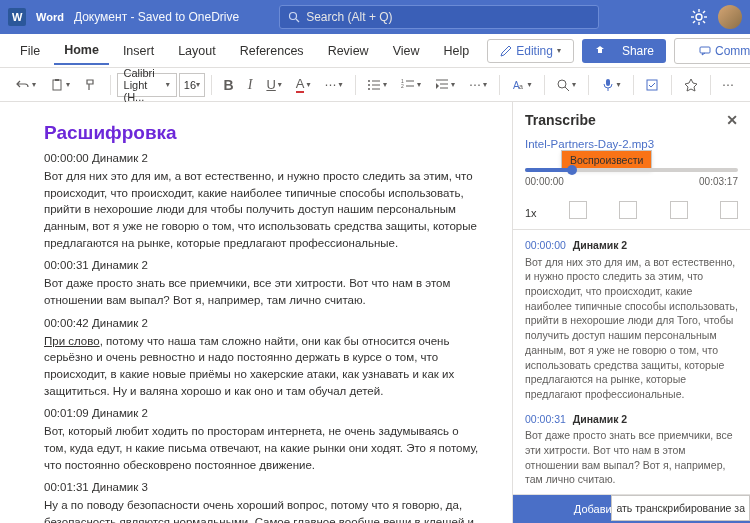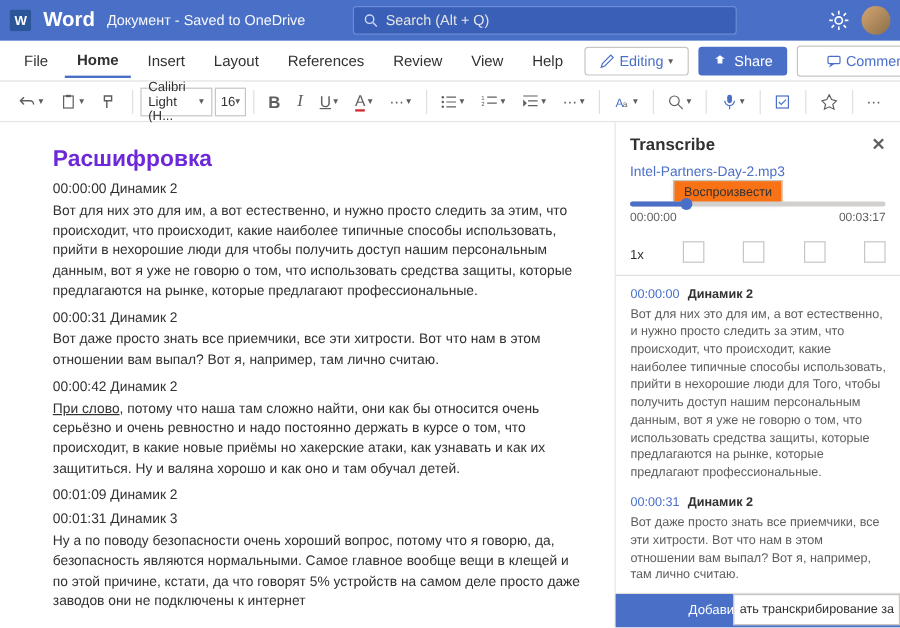--- a/index.html
+++ b/index.html
@@ -1,31 +1,31 @@
 <!DOCTYPE html>
 <html><head>
 <meta charset="utf-8">
 <style>
 *{box-sizing:border-box;margin:0;padding:0;font-family:"Segoe UI",Arial,sans-serif}
 body{width:750px;height:523px;overflow:hidden;background:#fff;font-size:12px;color:#323130}
 .titlebar{height:34px;background:#4a6fc7;display:flex;align-items:center;color:#fff;padding:0 8px;gap:10px}
 .app-icon{width:18px;height:18px;display:flex;align-items:center;justify-content:center}
-.app-name{font-weight:600;font-size:17px}
+.app-name{font-weight:600;font-size:11px}
 .doc-title{font-size:12px;opacity:.95}
 .search-box{flex:1;max-width:320px;height:24px;background:#3a5fb7;border:1px solid #6b8bd6;border-radius:3px;display:flex;align-items:center;padding:0 8px;color:#e5e5e5;margin-left:30px}
 .search-box .si{margin-right:6px}
 .tb-right{margin-left:auto;display:flex;align-items:center;gap:10px}
 .gear{width:18px;height:18px}
 .avatar{width:24px;height:24px;border-radius:50%;background:linear-gradient(135deg,#d4a574,#8b6f47)}
 .ribbon-tabs{height:34px;display:flex;align-items:center;padding:0 10px;gap:4px;border-bottom:1px solid #e1dfdd;background:#fff}
 .rtab{padding:6px 10px;font-size:12.5px;color:#323130;cursor:pointer}
 .rtab.active{border-bottom:2px solid #4a6fc7;font-weight:600}
 .rtab-spacer{flex:1}
 .editing-btn{display:flex;align-items:center;gap:4px;border:1px solid #c8c6c4;padding:4px 12px;border-radius:3px;color:#4a6fc7}
-.share-btn{background:#4a6fc7;color:#fff;padding:5px 12px;border-radius:3px;display:flex;align-items:center;gap:6px;font-size:12px}
+.share-btn{background:#4a6fc7;color:#fff;padding:5px 12px;border-radius:3px;display:flex;align-items:center;gap:16px;font-size:12px}
 .comments-btn{border:1px solid #c8c6c4;padding:5px 24px;border-radius:3px;display:flex;align-items:center;gap:4px;color:#4a6fc7}
 .toolbar{height:34px;display:flex;align-items:center;padding:0 10px;gap:2px;border-bottom:1px solid #e1dfdd}
 .tb-btn{padding:4px 6px;display:flex;align-items:center;gap:2px;color:#605e5c;cursor:pointer;border-radius:2px}
 .tb-sep{width:1px;height:20px;background:#e1dfdd;margin:0 4px}
 .font-sel{border:1px solid #c8c6c4;height:24px;padding:0 6px;font-size:11px;width:110px;display:flex;align-items:center;justify-content:space-between}
 .size-sel{border:1px solid #c8c6c4;height:24px;width:42px;padding:0 4px;font-size:11px;display:flex;align-items:center;justify-content:space-between}
 .chev{font-size:8px;color:#605e5c}
 .main{display:flex;height:421px}
 .doc-area{flex:1;overflow:hidden;background:#fff;padding:20px 0 0 44px;position:relative}
 .doc-area h2{color:#6d28d9;font-weight:700;font-size:19px;margin-bottom:6px}
@@ -249,20 +249,21 @@
   <div class="doc-area">
     <h2>Расшифровка</h2>
     <div id="doc-blocks">
         <div class="ts">00:00:00 Динамик 2</div>
         <div class="para">Вот для них это для им, а вот естественно, и нужно просто следить за этим, что происходит, что происходит, какие наиболее типичные способы использовать, прийти в нехорошие люди для чтобы получить доступ нашим персональным данным, вот я уже не говорю о том, что использовать средства защиты, которые предлагаются на рынке, которые предлагают профессиональные.</div>
         <div class="ts">00:00:31 Динамик 2</div>
         <div class="para">Вот даже просто знать все приемчики, все эти хитрости. Вот что нам в этом отношении вам выпал? Вот я, например, там лично считаю.</div>
         <div class="ts">00:00:42 Динамик 2</div>
         <div class="para"><u>При слово</u>, потому что наша там сложно найти, они как бы относится очень серьёзно и очень ревностно и надо постоянно держать в курсе о том, что происходит, в какие новые приёмы но хакерские атаки, как узнавать и как их защититься. Ну и валяна хорошо и как оно и там обучал детей.</div>
         <div class="ts">00:01:09 Динамик 2</div>
+        <div class="para">Вот, который любит ходить по просторам интернета, не очень задумываясь о том, куда едут, н какие письма отвечают, на какие рынки они ходят. Это я потому, что постоянно обесковрено постоянное движение.</div>
         <div class="ts">00:01:31 Динамик 3</div>
         <div class="para">Ну а по поводу безопасности очень хороший вопрос, потому что я говорю, да, безопасность являются нормальными. Самое главное вообще вещи в клещей и по этой причине, кстати, да что говорят 5% устройств на самом деле просто даже заводов они не подключены к интернет</div>
       </div>
   </div>
 
   <div class="side">
     <div class="side-head">
       <span>Transcribe</span>
       <span class="close-x">✕</span>
     </div>

